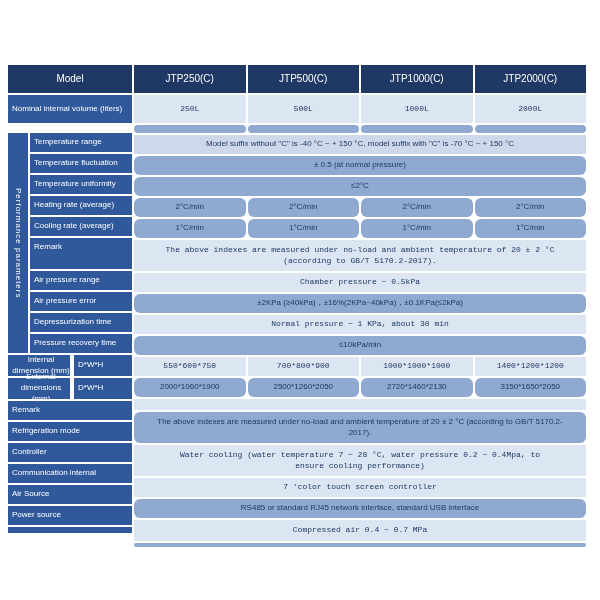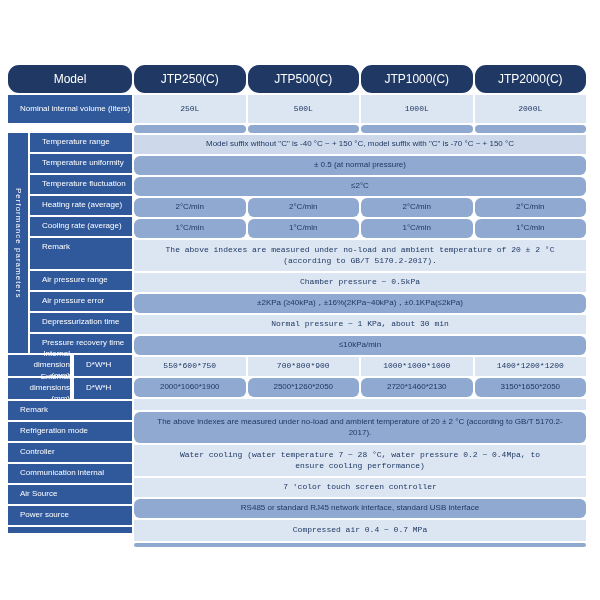--- a/index.html
+++ b/index.html
@@ -16,22 +16,22 @@
   .lcol{width:124px;margin-right:2px;flex:none;}
   .rcol{width:452px;flex:none;}
   .row{display:flex;margin-bottom:2px;}
   .cell{
     display:flex;align-items:center;justify-content:center;
     text-align:center;font-size:8px;line-height:1.35;color:var(--textdark);
   }
   .cell4{flex:1;}
   .cell4 + .cell4{margin-left:2px;text-align:center;}
   .merged{width:100%;}
-  .dark{background:var(--header-bg);color:#ffffff;font-size:12px;border-radius:11px;}
-  .lab{background:var(--label-bg);color:#ffffff;justify-content:flex-start;text-align:right;padding-left:12px;box-sizing:border-box;}
+  .dark{background:var(--header-bg);color:#ffffff;font-size:10px;}
+  .lab{background:var(--label-bg);color:#ffffff;justify-content:flex-start;text-align:center;padding-left:4px;box-sizing:border-box;}
   .lt{background:var(--light);font-family:Liberation Mono, monospace;}
   .lt2{background:var(--light2);}
   .md{background:var(--medium);border-radius:6px;}
   .h28{height:28px;} .h19{height:19px;} .h31{height:31px;} .h21{height:21px;}
   .h8{height:8px;} .h11{height:11px;} .h4{height:4px;} .h6{height:6px;}
   .group{display:flex;margin-top:10px;margin-bottom:2px;}
   .strip{
     width:20px;margin-right:2px;flex:none;background:var(--label-bg);color:#ffffff;
     display:flex;align-items:center;justify-content:center;
     writing-mode:vertical-rl;font-size:8px;letter-spacing:1px;
@@ -57,24 +57,24 @@
       <div class="cell merged lab h28">Nominal internal volume (liters)</div>
     </div>
 
     <div class="group">
       <div class="strip">Performance parameters</div>
       <div class="group-labels">
         <div class="row">
             <div class="cell merged lab h19">Temperature range</div>
           </div>
         <div class="row">
+            <div class="cell merged lab h19">Temperature fluctuation</div>
+          </div>
+        <div class="row">
             <div class="cell merged lab h19">Temperature uniformity</div>
-          </div>
-        <div class="row">
-            <div class="cell merged lab h19">Temperature fluctuation</div>
           </div>
         <div class="row">
             <div class="cell merged lab h19">Heating rate (average)</div>
           </div>
         <div class="row">
             <div class="cell merged lab h19">Cooling rate (average)</div>
           </div>
         <div class="row">
             <div class="cell merged lab h31" style="align-items:flex-start;padding-top:4px;">Remark</div>
           </div>

